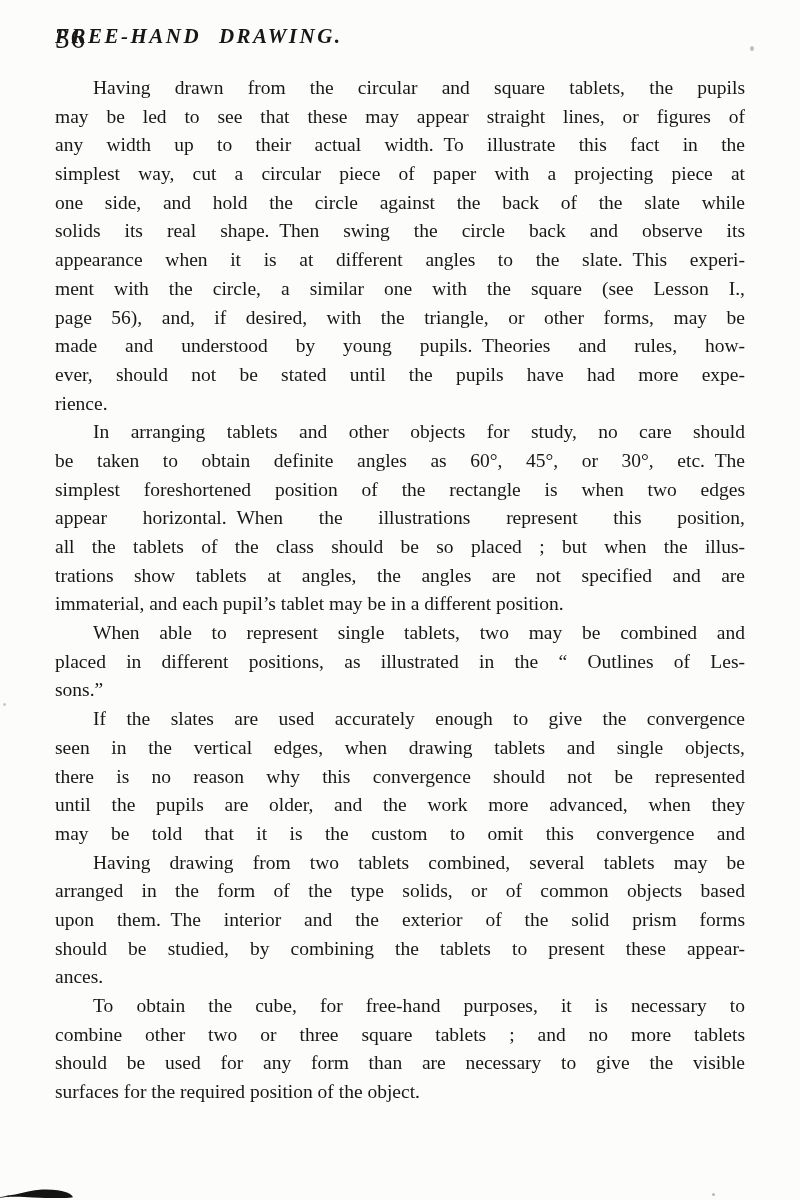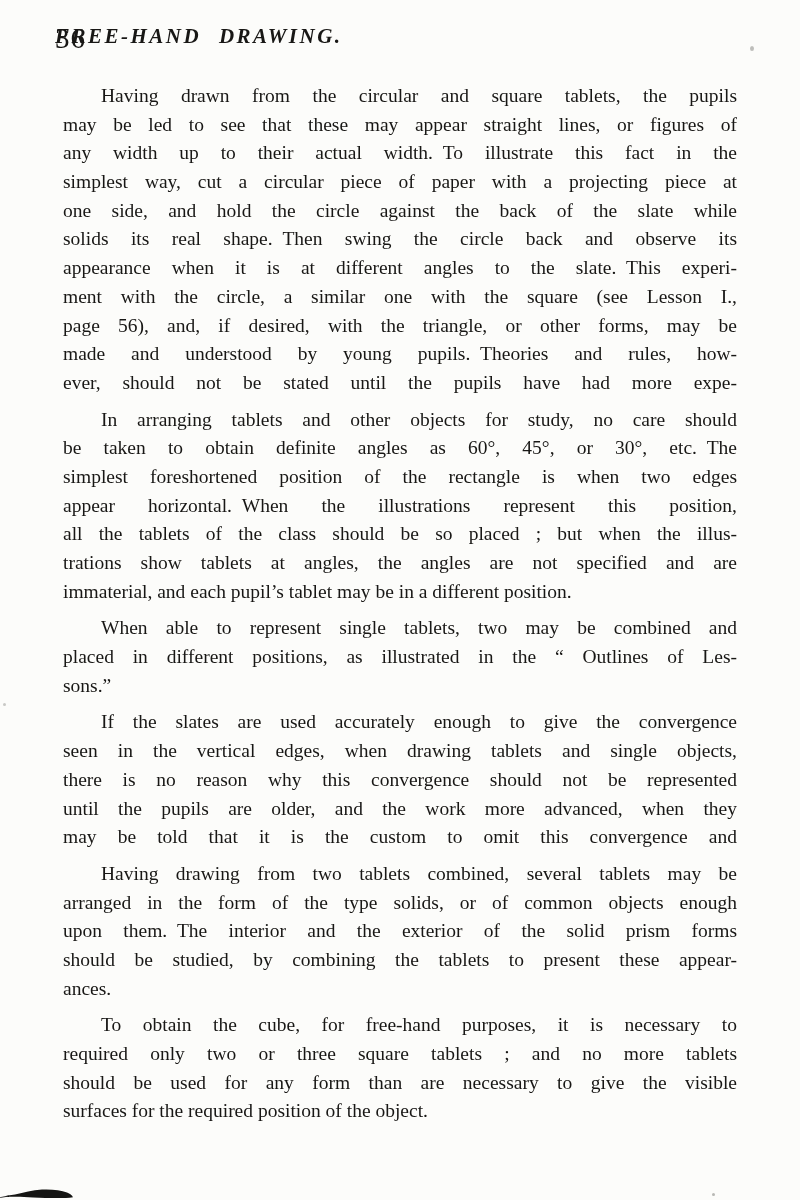--- a/index.html
+++ b/index.html
@@ -47,21 +47,21 @@
   }
   .body-text {
     position: absolute;
     top: 74px;
     left: 55px;
     width: 690px;
     font-size: 19.5px;
     line-height: 28.7px;
   }
   .para {
-    margin: 8px;
+    margin: 0;
   }
   .line {
     height: 28.7px;
     text-align: justify;
     text-align-last: justify;
     text-justify: inter-word;
     white-space: nowrap;
   }
   .line.first {
     text-indent: 38px;
@@ -101,20 +101,21 @@
         <div class="line">may be led to see that these may appear straight lines, or figures of</div>
         <div class="line">any width up to their actual width. To illustrate this fact in the</div>
         <div class="line">simplest way, cut a circular piece of paper with a projecting piece at</div>
         <div class="line">one side, and hold the circle against the back of the slate while</div>
         <div class="line">solids its real shape. Then swing the circle back and observe its</div>
         <div class="line">appearance when it is at different angles to the slate. This experi-</div>
         <div class="line">ment with the circle, a similar one with the square (see Lesson I.,</div>
         <div class="line">page 56), and, if desired, with the triangle, or other forms, may be</div>
         <div class="line">made and understood by young pupils. Theories and rules, how-</div>
         <div class="line">ever, should not be stated until the pupils have had more expe-</div>
+        <div class="line last">rience.</div>
       </div>
       <div class="para">
         <div class="line first">In arranging tablets and other objects for study, no care should</div>
         <div class="line">be taken to obtain definite angles as 60°, 45°, or 30°, etc. The</div>
         <div class="line">simplest foreshortened position of the rectangle is when two edges</div>
         <div class="line">appear horizontal. When the illustrations represent this position,</div>
         <div class="line">all the tablets of the class should be so placed ; but when the illus-</div>
         <div class="line">trations show tablets at angles, the angles are not specified and are</div>
         <div class="line last">immaterial, and each pupil’s tablet may be in a different position.</div>
       </div>
@@ -125,28 +126,28 @@
       </div>
       <div class="para">
         <div class="line first">If the slates are used accurately enough to give the convergence</div>
         <div class="line">seen in the vertical edges, when drawing tablets and single objects,</div>
         <div class="line">there is no reason why this convergence should not be represented</div>
         <div class="line">until the pupils are older, and the work more advanced, when they</div>
         <div class="line">may be told that it is the custom to omit this convergence and</div>
       </div>
       <div class="para">
         <div class="line first">Having drawing from two tablets combined, several tablets may be</div>
-        <div class="line">arranged in the form of the type solids, or of common objects enough</div>
+        <div class="line">arranged in the form of the type solids, or of common objects based</div>
         <div class="line">upon them. The interior and the exterior of the solid prism forms</div>
         <div class="line">should be studied, by combining the tablets to present these appear-</div>
         <div class="line last">ances.</div>
       </div>
       <div class="para">
         <div class="line first">To obtain the cube, for free-hand purposes, it is necessary to</div>
-        <div class="line">required only two or three square tablets ; and no more tablets</div>
+        <div class="line">combine other two or three square tablets ; and no more tablets</div>
         <div class="line">should be used for any form than are necessary to give the visible</div>
         <div class="line last">surfaces for the required position of the object.</div>
       </div>
     </main>
 
   <svg class="ink-blot" viewBox="0 0 80 16" xmlns="http://www.w3.org/2000/svg" aria-hidden="true">
     <path fill="#141412" d="M1,12.6 C6,11.8 10,11.2 15,10.4 C24,8.8 32,6.2 42,5.6 C52,5.1 61,6.4 67,8.6 C70,9.8 72,11.4 73,13.2 C64,14.6 48,14.0 33,13.4 C21,12.9 9,13.2 1,12.6 Z"></path>
     <path fill="#141412" opacity="0.85" d="M0,13.2 L9,11.6 L9,12.6 L0,13.9 Z"></path>
   </svg>
 

